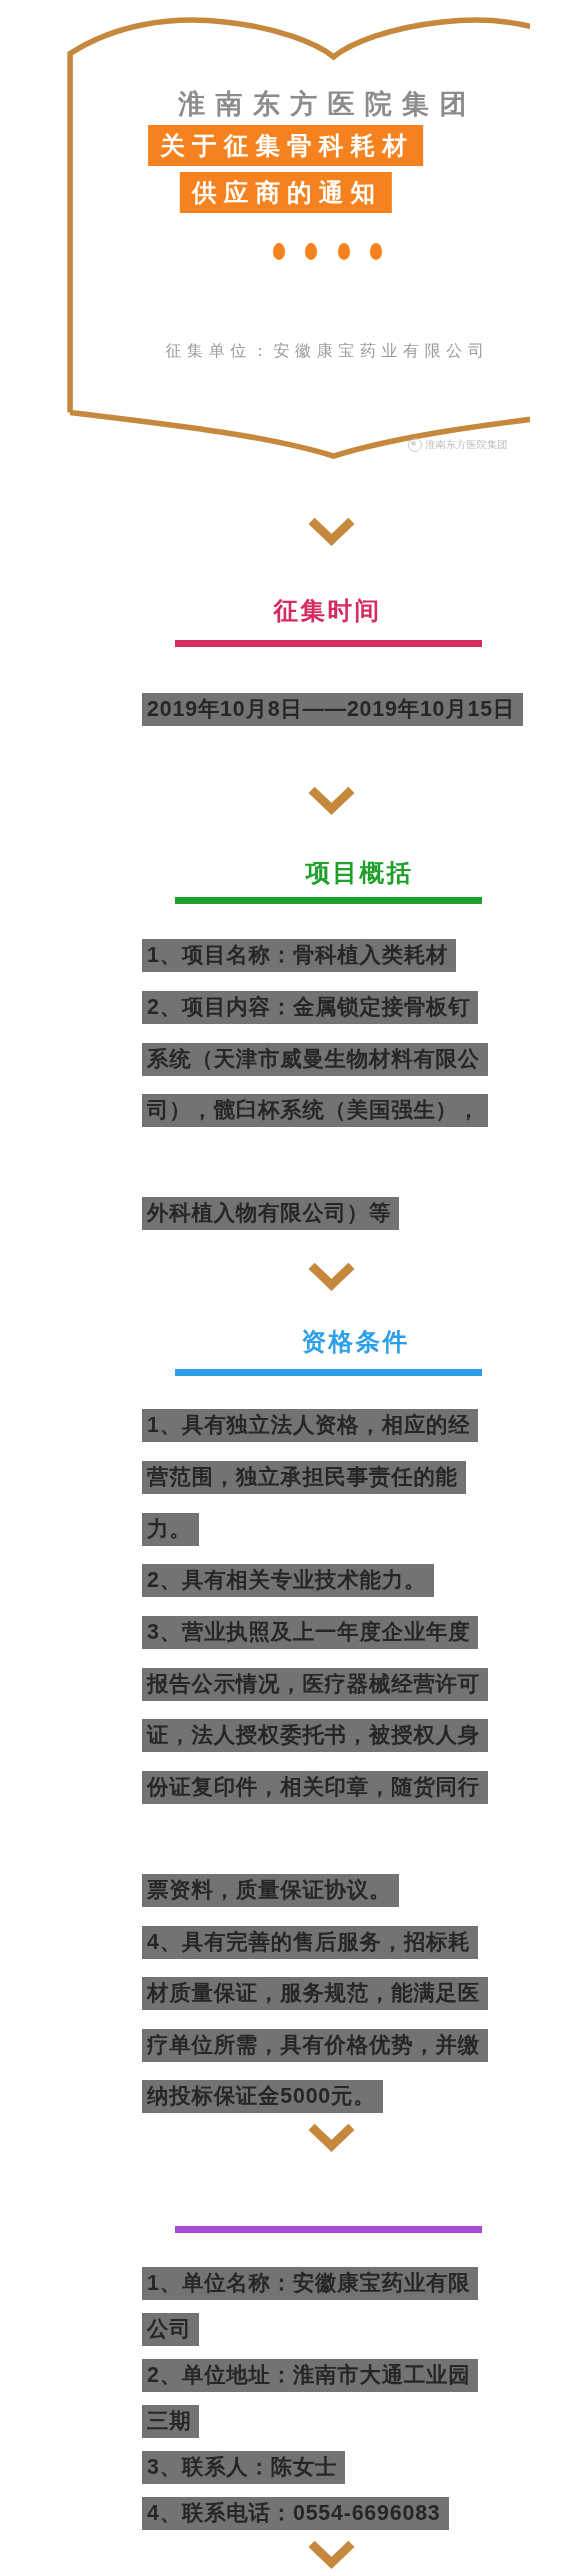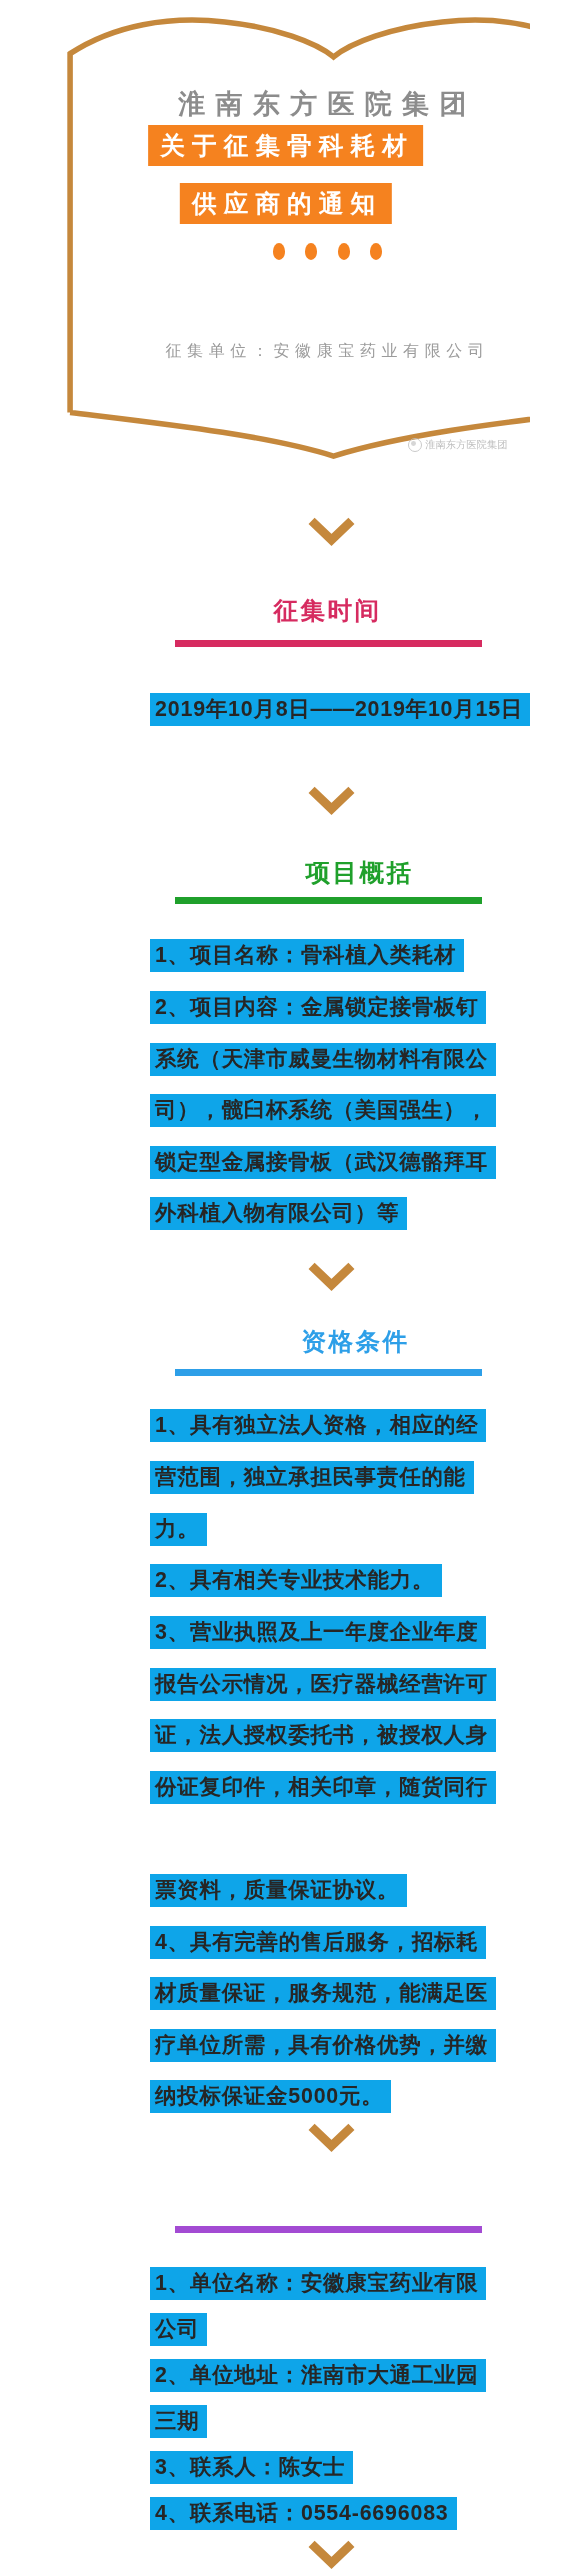--- a/index.html
+++ b/index.html
@@ -5,41 +5,41 @@
   html,body{margin:0;padding:0;background:#ffffff;}
   .page{position:relative;width:488px;height:2576px;margin:0 auto;background:#ffffff;overflow:hidden;
         font-family:"Liberation Sans","DejaVu Sans",sans-serif;}
   
   .book-svg{position:absolute;left:24px;top:14.3px;}
   .cover-title{position:absolute;left:0;top:86px;width:572px;text-align:center;
        color:#8c8c8c;font-size:27px;font-weight:bold;letter-spacing:10.3px;white-space:nowrap;}
   .hl{position:absolute;left:50%;transform:translateX(-50%);background:#F5821F;color:#ffffff;
       font-size:24.6px;font-weight:bold;letter-spacing:7.1px;padding:4px 9.5px 4px 12.7px;white-space:nowrap;}
   .hl1{top:125px;}
-  .hl2{top:183px;text-align:right;}
+  .hl2{top:172px;text-align:right;}
   .dots{position:absolute;left:0;top:243px;width:572px;text-align:center;line-height:0;}
   .dots i{display:inline-block;width:12px;height:16.7px;border-radius:50%;background:#F5821F;margin:0 10.3px;}
   .unit-line{position:absolute;left:0;top:341px;width:572px;text-align:center;
       color:#9b9b9b;font-size:16px;letter-spacing:5.6px;white-space:nowrap;}
   .watermark{position:absolute;right:22px;top:438px;color:#b3b3b3;font-size:10.3px;
       display:flex;align-items:center;gap:3.2px;opacity:.85;}
   .wm-logo{display:inline-block;width:12px;height:12px;border:1.2px solid #c0c0c0;border-radius:50%;
       position:relative;}
   .wm-logo:after{content:"";position:absolute;left:2.4px;top:2.4px;width:4.8px;height:4.8px;border-radius:50%;background:#d0d0d0;}
   
   .chev{position:absolute;left:264px;width:51px;height:32px;}
   
   .sec-title{position:absolute;left:0;width:572px;text-align:center;font-size:24.6px;font-weight:bold;
       letter-spacing:2.4px;white-space:nowrap;}
   .bar{position:absolute;left:133px;width:307px;height:7.1px;}
   .t-pink{color:#D62B60;} .b-pink{background:#D62B60;}
   .t-green{color:#1FA02B;padding-left:32px;} .b-green{background:#1FA02B;}
   .t-blue{color:#2D9FE8;padding-left:28px;} .b-blue{background:#2D9FE8;}
   .t-purple{color:#A34BD3;} .b-purple{background:#A34BD3;}
-  .line{position:absolute;left:108px;background:#0ea5e9;color:#262626;font-weight:bold;
+  .line{position:absolute;left:100px;background:#737373;color:#262626;font-weight:bold;
       font-size:21.4px;line-height:33px;padding:0 8px 0 5.6px;white-space:nowrap;letter-spacing:0.8px;}
 </style>
 </head>
 <body>
 
 <div class="page">
 
   <svg class="book-svg" width="524" height="446" viewBox="0 0 660 562">
     <path d="M5 502 L5 50 C60 14 130 2 200 10 C265 17 315 36 337 54
              C359 36 409 17 474 10 C544 2 614 14 655 50 L655 502
@@ -80,21 +80,20 @@
   <div class="sec-title t-pink" style="top:594px">征集时间</div>
   <div class="bar b-pink" style="top:640px"></div>
   <div class="line" style="top:693px">2019年10月8日——2019年10月15日</div>
 
   <div class="sec-title t-green" style="top:856px">项目概括</div>
   <div class="bar b-green" style="top:897px"></div>
   <div class="line" style="top:939px">1、项目名称：骨科植入类耗材</div>
   <div class="line" style="top:991px">2、项目内容：金属锁定接骨板钉</div>
   <div class="line" style="top:1043px">系统（天津市威曼生物材料有限公</div>
   <div class="line" style="top:1094px">司），髋臼杯系统（美国强生），</div>
-  <div class="line" style="top:1146px">锁定型金属接骨板（武汉德骼拜耳</div>
   <div class="line" style="top:1197px">外科植入物有限公司）等</div>
 
   <div class="sec-title t-blue" style="top:1325px">资格条件</div>
   <div class="bar b-blue" style="top:1369px"></div>
   <div class="line" style="top:1409px">1、具有独立法人资格，相应的经</div>
   <div class="line" style="top:1461px">营范围，独立承担民事责任的能</div>
   <div class="line" style="top:1513px">力。</div>
   <div class="line" style="top:1564px">2、具有相关专业技术能力。</div>
   <div class="line" style="top:1616px">3、营业执照及上一年度企业年度</div>
   <div class="line" style="top:1668px">报告公示情况，医疗器械经营许可</div>

